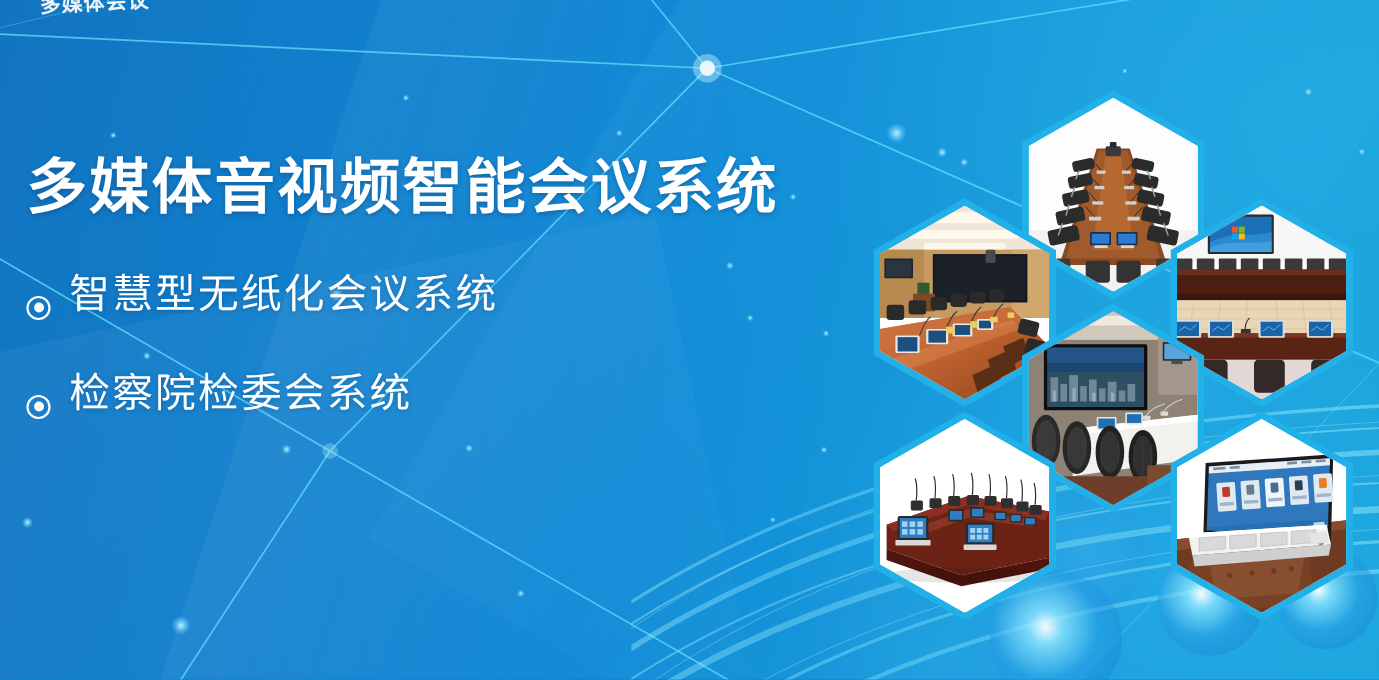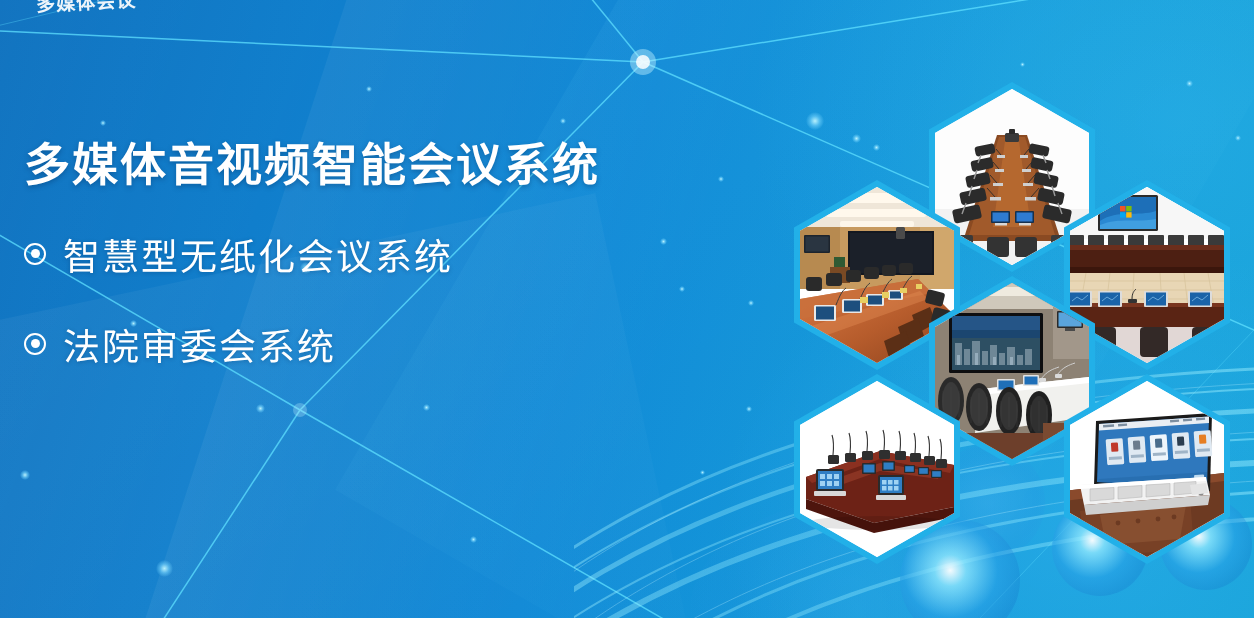--- a/index.html
+++ b/index.html
@@ -63,25 +63,25 @@
   }
   .softcircle {
     position:absolute; border-radius:50%;
     background:radial-gradient(circle, rgba(60,170,235,0.45) 0%, rgba(40,150,225,0.25) 60%, rgba(40,150,225,0) 100%);
     pointer-events:none;
   }
 
   
   #textblock { position:absolute; left:24px; top:140px; width:700px; }
   #headline {
-    font-size:46px; font-weight:bold; color:#ffffff; letter-spacing:2px;
+    font-size:55px; font-weight:bold; color:#ffffff; letter-spacing:2px;
     line-height:1.1; white-space:nowrap;
     text-shadow:0 2px 5px rgba(0,40,85,0.35);
   }
-  .bullet-row { display:flex; align-items:center; margin-top:36px; }
+  .bullet-row { display:flex; align-items:flex-end; margin-top:36px; }
   .bullet-mark {
     width:22px; height:22px; border-radius:50%;
     border:2px solid #ffffff; margin-right:17px; flex:0 0 auto;
     position:relative;
   }
   .bullet-mark::after {
     content:""; position:absolute; left:50%; top:50%;
     width:9px; height:9px; margin:-4.5px 0 0 -4.5px;
     border-radius:50%; background:#ffffff;
   }
@@ -211,21 +211,21 @@
   <div id="textblock">
     <div id="headline">多媒体音视频智能会议系统</div>
 
     <div class="bullet-row">
       <span class="bullet-mark"></span>
       <span class="bullet-text">智慧型无纸化会议系统</span>
     </div>
 
     <div class="bullet-row">
       <span class="bullet-mark"></span>
-      <span class="bullet-text">法院审委会系统</span>
+      <span class="bullet-text">检察院检委会系统</span>
     </div>
 
   </div>
 
   <div id="hexcluster">
 
     <div class="hex" id="hex-top">
       <div class="hex-inner">
         <svg class="photo" viewBox="0 0 154 176" preserveAspectRatio="xMidYMid slice">
           <rect width="154" height="176" fill="#fdfdfd"></rect>

